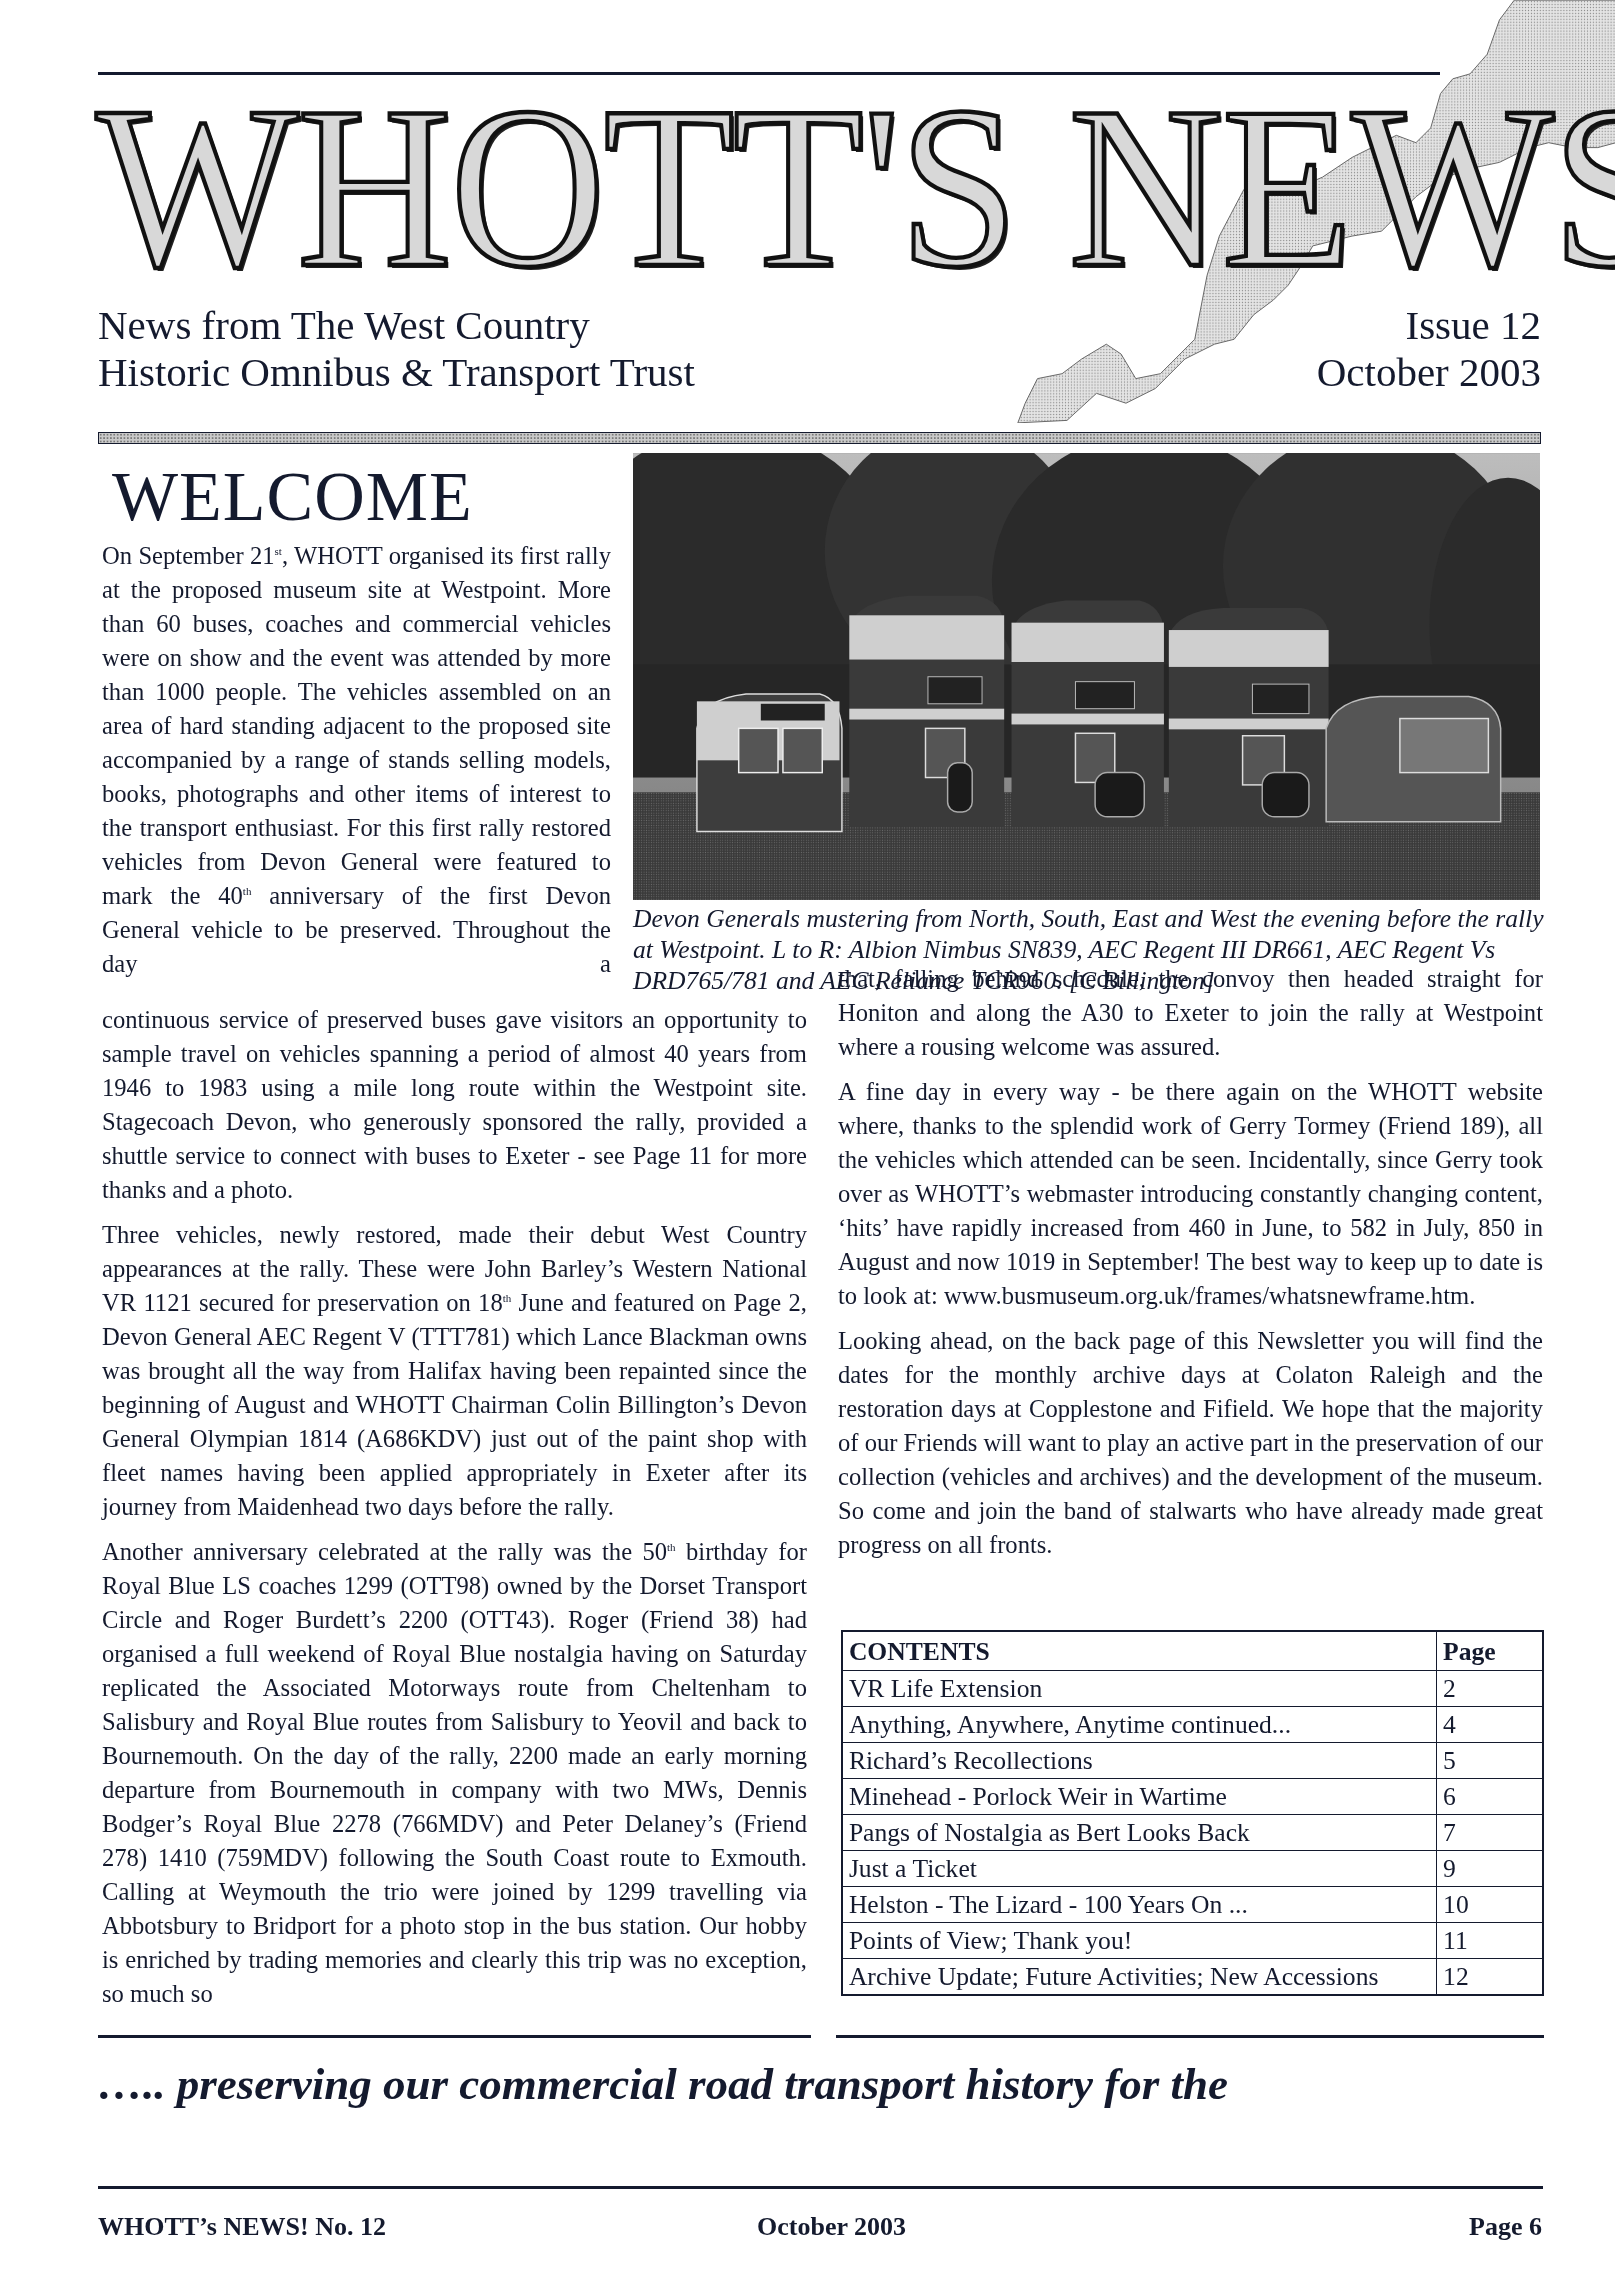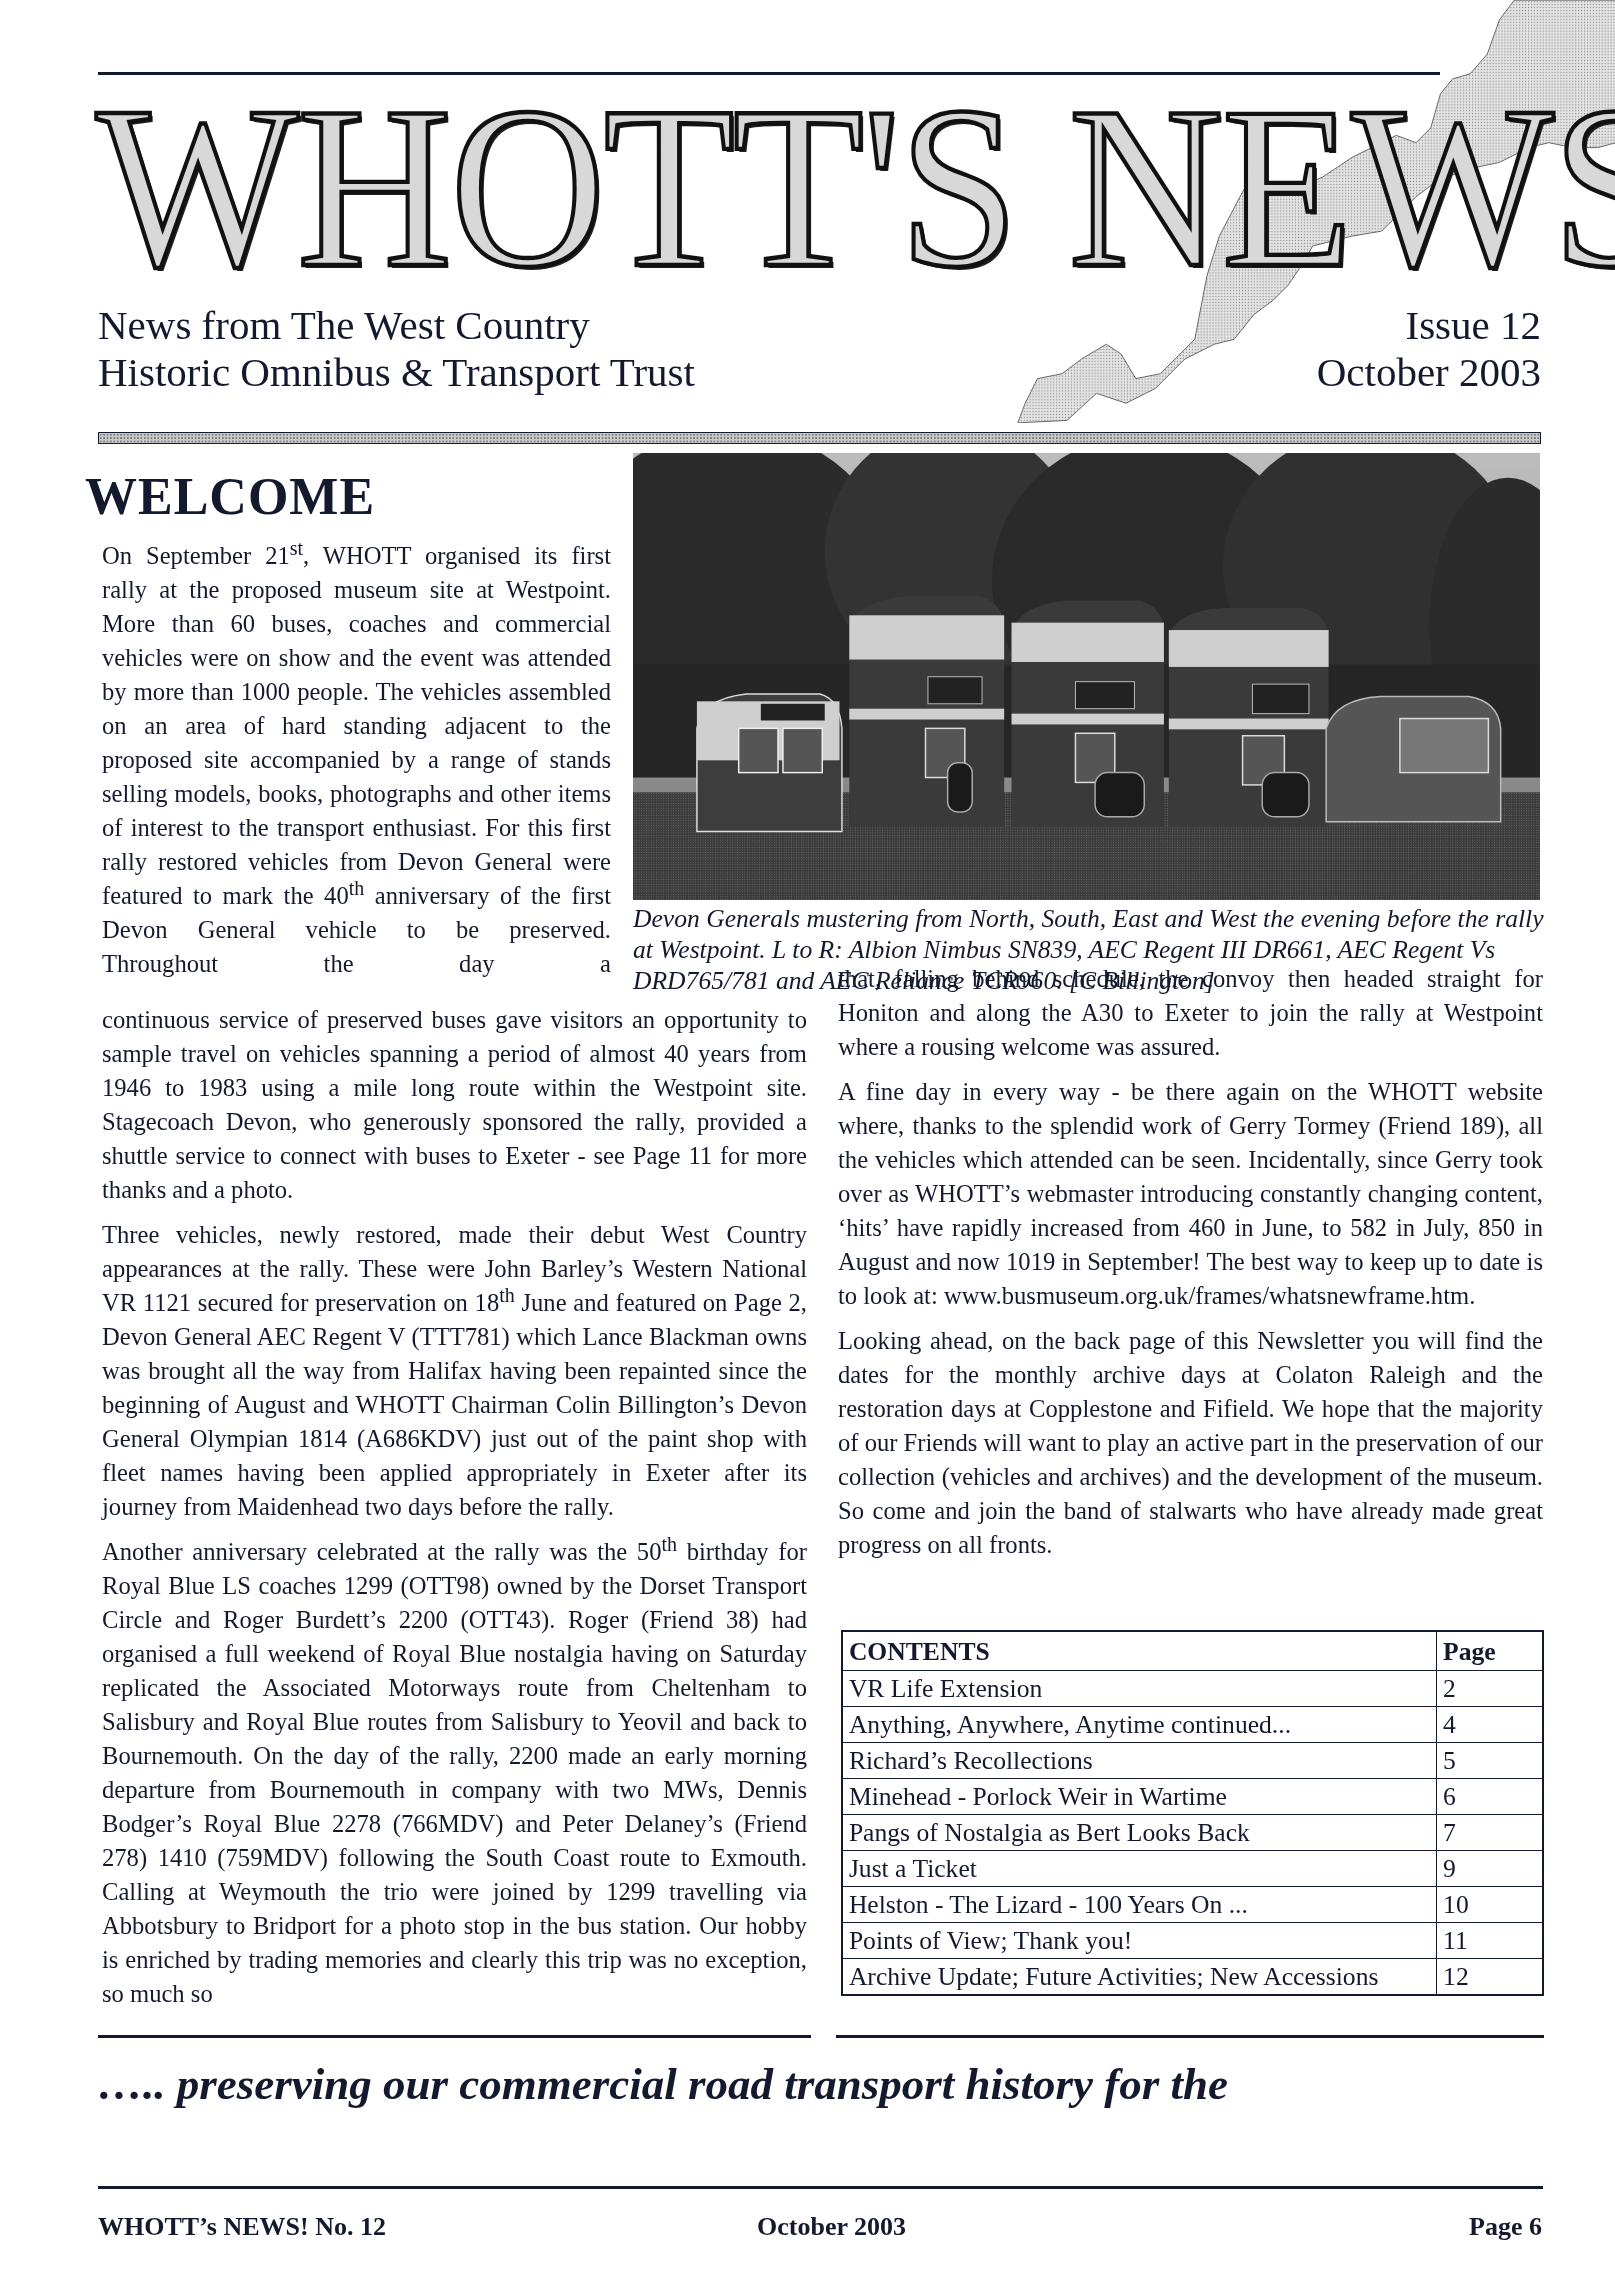--- a/index.html
+++ b/index.html
@@ -29,24 +29,24 @@
     text-shadow: 2.9px 2.9px 0 #222;
   }
   .sub { position:absolute; font-size:41px; line-height:49px; white-space:nowrap; }
   .sub-right { text-align:right; }
   
   .body-text {
     font-size:24.6px; line-height:34px; text-align:justify;
     hyphens:none;
   }
   .body-text p { margin:0 0 10.8px 0; }
-  .body-text sup { font-size:20px; line-height:0; vertical-align:super; }
+  .body-text sup { font-size:11px; line-height:0; vertical-align:super; }
   #welcome-heading {
-    position:absolute; left:85px; top:465px;
-    font-weight:bold; font-size:52px; line-height:64px; letter-spacing:1px;
+    position:absolute; left:112px; top:465px;
+    font-weight:normal; font-size:70px; line-height:64px; letter-spacing:1px;
   }
   #photo {
     position:absolute; left:633px; top:453px; width:907px; height:447px;
     overflow:hidden; background:#2a2a2a;
   }
   #caption {
     position:absolute; left:633px; top:903px; width:919px;
     font-style:italic; font-size:25.6px; line-height:31px;
   }
   

